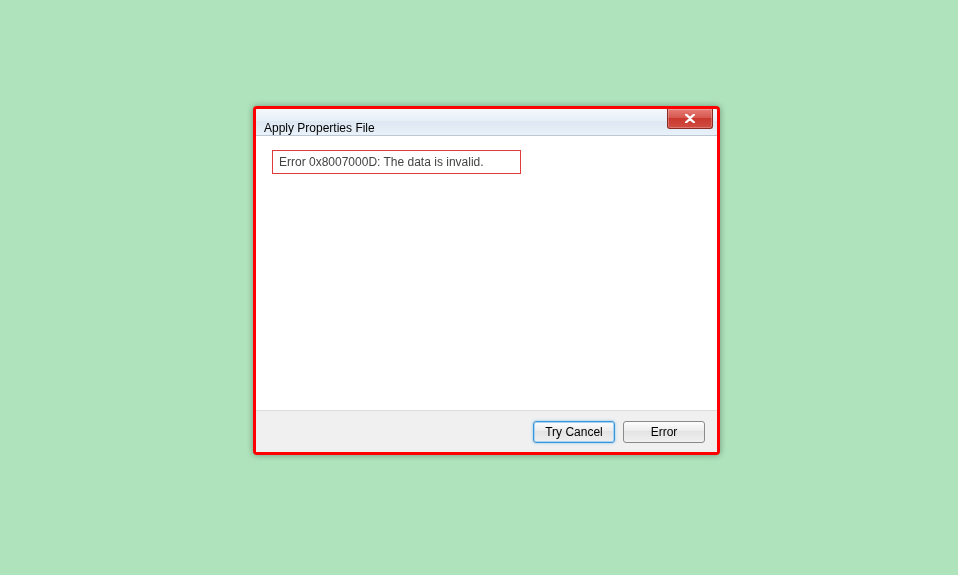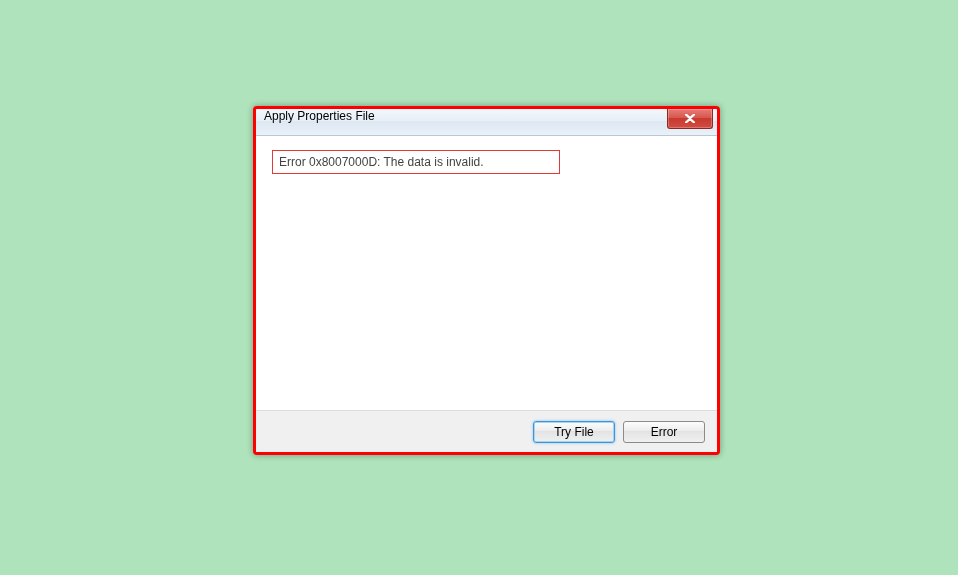--- a/index.html
+++ b/index.html
@@ -24,21 +24,21 @@
     box-shadow: 0 0 6px rgba(0,0,0,0.35);
     background: #fff;
     box-sizing: border-box;
   }
   .titlebar {
     height: 26px;
     background: linear-gradient(#f4f8fc, #e6eef6 45%, #dde7f2 46%, #e9f1f9);
     border-bottom: 1px solid #bcc7d3;
     position: relative;
     display: flex;
-    align-items: flex-start;
+    align-items: flex-end;
     border-top-left-radius: 2px;
     border-top-right-radius: 2px;
   }
   .titlebar-title {
     padding-left: 8px;
     font-size: 12px;
     color: #000;
   }
   .close-btn {
     position: absolute;
@@ -70,21 +70,21 @@
     color: #003399;
     font-size: 12px;
     line-height: 1.35;
     margin: 0 0 14px 0;
   }
   .error-box {
     border: 1px solid #e23a3a;
     padding: 4px 6px;
     font-size: 12px;
     color: #444;
-    width: 288px;
+    width: 249px;
     box-sizing: border-box;
     margin-bottom: 22px;
   }
   .file-icon {
     width: 80px;
     height: 104px;
     margin-left: 24px;
     margin-top: 4px;
   }
   .footer {
@@ -136,17 +136,17 @@
 
   <div class="body">
 
     <div class="error-box">
       <span>Error 0x8007000D: The data is invalid.</span>
     </div>
 
   </div>
 
   <div class="footer">
-    <button class="btn default">Try File</button>
+    <button class="btn default">Try Cancel</button>
     <button class="btn">Error</button>
   </div>
 
 </div>
 
 </body></html>

